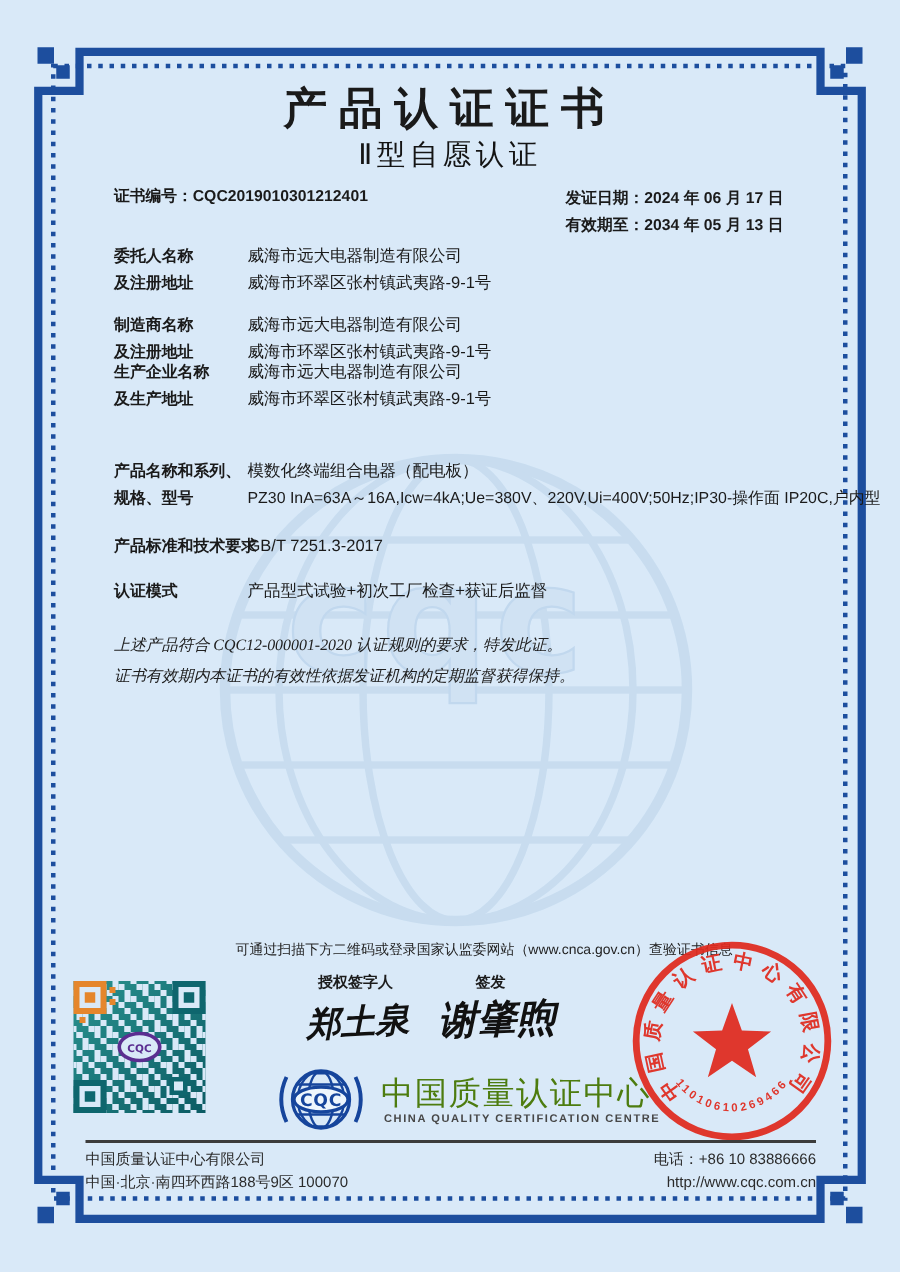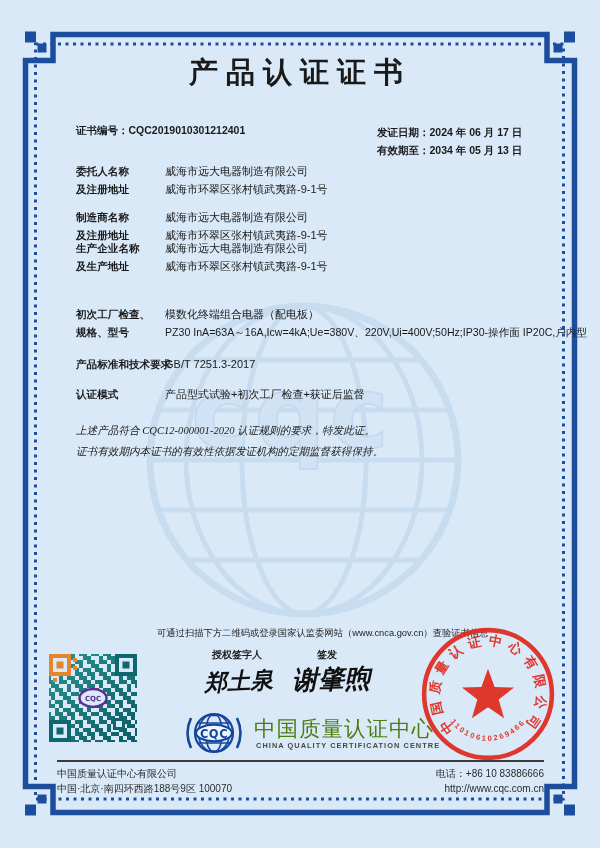--- a/index.html
+++ b/index.html
@@ -80,20 +80,21 @@
       <line x1="8" y1="162" x2="316" y2="162"></line>
       <line x1="8" y1="212" x2="316" y2="212"></line>
       <line x1="8" y1="262" x2="316" y2="262"></line>
       <ellipse cx="162" cy="162" rx="62" ry="154"></ellipse>
       <ellipse cx="162" cy="162" rx="118" ry="154"></ellipse>
     </g>
     <text x="150" y="150" text-anchor="middle" font-family="DejaVu Sans, sans-serif" font-weight="700" font-size="100" letter-spacing="4" fill="#cfe1f3" stroke="#bcd4ec" stroke-width="1.5">cqc</text>
   </svg>
 
   <div class="abs title">产品认证证书</div>
+  <div class="abs subtitle">Ⅱ型自愿认证</div>
 
   <div class="abs cert-left">
     <span class="kai">证书编号：</span><span>CQC2019010301212401</span>
   </div>
   <div class="abs cert-right">
     <div><span class="kai">发证日期：</span><span>2024 年 06 月 17 日</span></div>
     <div><span class="kai">有效期至：</span><span>2034 年 05 月 13 日</span></div>
   </div>
 
   <div class="abs fgroup" style="top:163px">
@@ -121,21 +122,21 @@
         <span class="flabel">生产企业名称</span>
         <span class="fval">威海市远大电器制造有限公司</span>
       </div>
     <div class="frow">
         <span class="flabel">及生产地址</span>
         <span class="fval">威海市环翠区张村镇武夷路-9-1号</span>
       </div>
   </div>
   <div class="abs fgroup" style="top:306px">
     <div class="frow">
-        <span class="flabel">初次工厂检查、</span>
+        <span class="flabel">产品名称和系列、</span>
         <span class="fval">模数化终端组合电器（配电板）</span>
       </div>
     <div class="frow">
         <span class="flabel">规格、型号</span>
         <span class="fval" style="font-size:10.6px">PZ30 InA=63A～16A,Icw=4kA;Ue=380V、220V,Ui=400V;50Hz;IP30-操作面 IP20C,户内型</span>
       </div>
   </div>
   <div class="abs fgroup" style="top:356px">
     <div class="frow">
         <span class="flabel">产品标准和技术要求</span>

